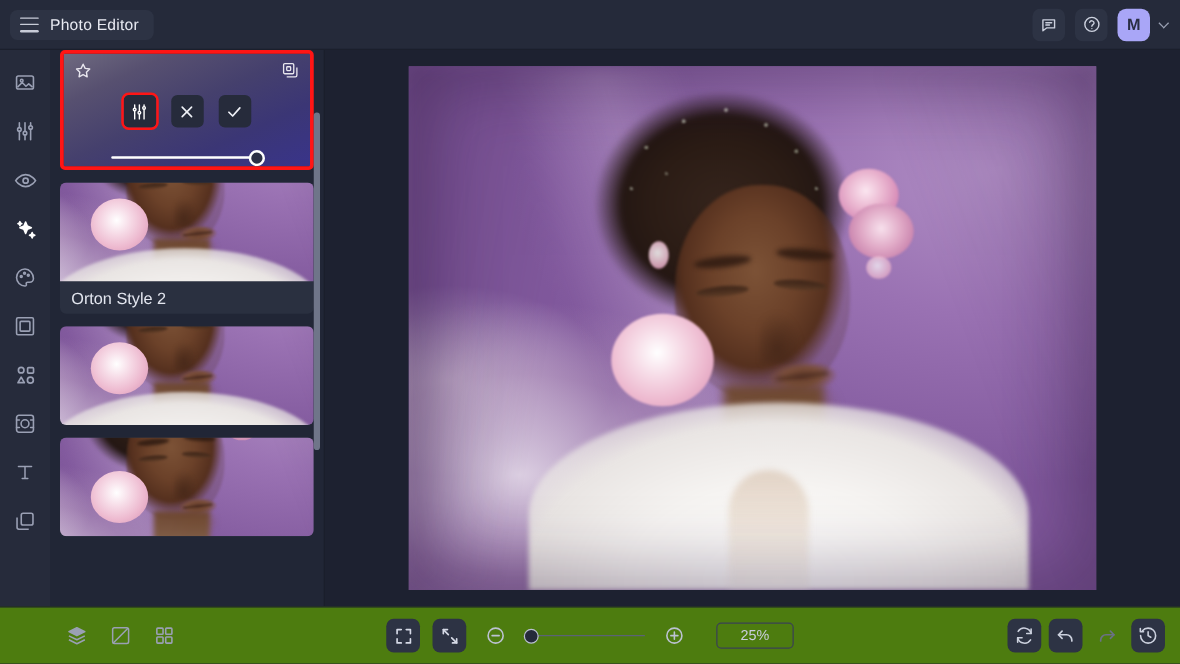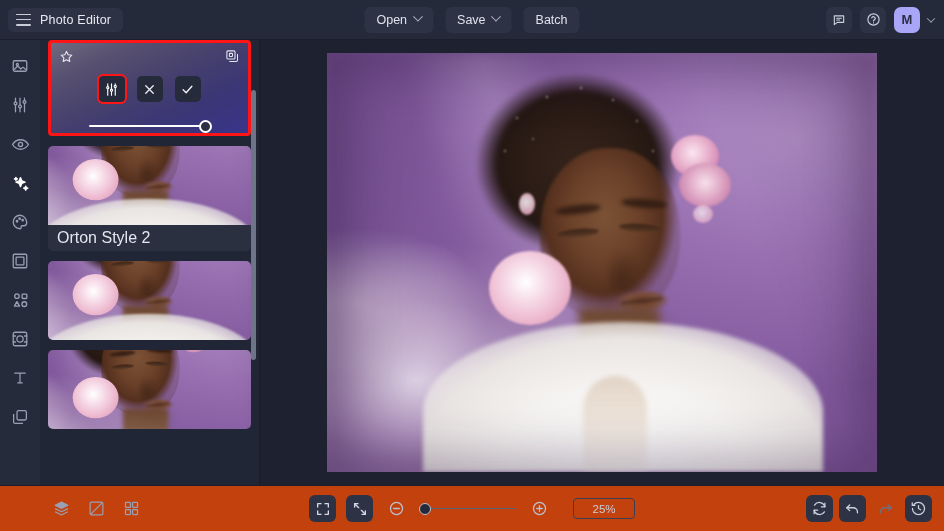--- a/index.html
+++ b/index.html
@@ -129,21 +129,21 @@
   }
 
   
   .preset {
     margin-top: 10px; border-radius: 5px; overflow: hidden;
     background: #2a3040; cursor: pointer;
   }
   .thumb { height: 79px; position: relative; overflow: hidden; }
   .preset-label {
     height: 26px; display: flex; align-items: center; padding: 0 9px;
-    color: #e3e6ef; font-size: 16px;
+    color: #e3e6ef; font-size: 13px;
   }
 
   
   .panel-sb {
     position: absolute; right: 3px; top: 50px; width: 5px; height: 270px;
     background: #6f7589; border-radius: 3px; cursor: pointer;
   }
 
   
   .canvas-wrap { flex: 1; background: #1d2130; position: relative; display: flex; align-items: center; justify-content: center; min-width: 0;}
@@ -259,21 +259,21 @@
     filter: blur(2.4px);
   }
   .vignette {
     position: absolute; inset: 0;
     box-shadow: inset 0 0 52px 18px rgba(40,20,55,.34);
     pointer-events: none;
   }
 
   
   .bottombar {
-    height: 46px; flex: 0 0 46px; background: #c2410c;
+    height: 46px; flex: 0 0 46px; background: #4d7c0f;
     border-top: 1px solid #1b1f2c;
     display: flex; align-items: center; position: relative; padding-left: 48px;
   }
   .bb-left { display: flex; align-items: center; gap: 8px; }
   .bb-center {
     position: absolute; left: 50%; transform: translateX(-50%);
     display: flex; align-items: center; gap: 10px;
   }
   .bb-right { position: absolute; right: 12px; display: flex; align-items: center; gap: 6px; }
   .bb-btn {
@@ -300,33 +300,20 @@
   <div class="topbar">
     <div class="brand">
       <span class="hamburger">
           <i></i>
           <i></i>
           <i></i>
         </span>
       <span class="brand-title">Photo Editor</span>
     </div>
 
-    <div class="center-actions">
-      <button class="tbtn">
-        <span>Open</span>
-        <span class="chev"></span>
-      </button>
-      <button class="tbtn">
-        <span>Save</span>
-        <span class="chev"></span>
-      </button>
-      <button class="tbtn">
-        <span>Batch</span>
-      </button>
-    </div>
 
     <div class="right-actions">
       <div class="icon-btn">
         <svg width="14" height="14" viewBox="0 0 24 24" fill="none" stroke="#ccd1de" stroke-width="1.9">
           <path d="M4 5h16v11H9l-5 4z" stroke-linejoin="round"></path>
           <path d="M8 9h8M8 12h5" stroke-linecap="round"></path>
         </svg>
       </div>
       <div class="icon-btn">
         <svg width="15" height="15" viewBox="0 0 24 24" fill="none" stroke="#ccd1de" stroke-width="1.8">

